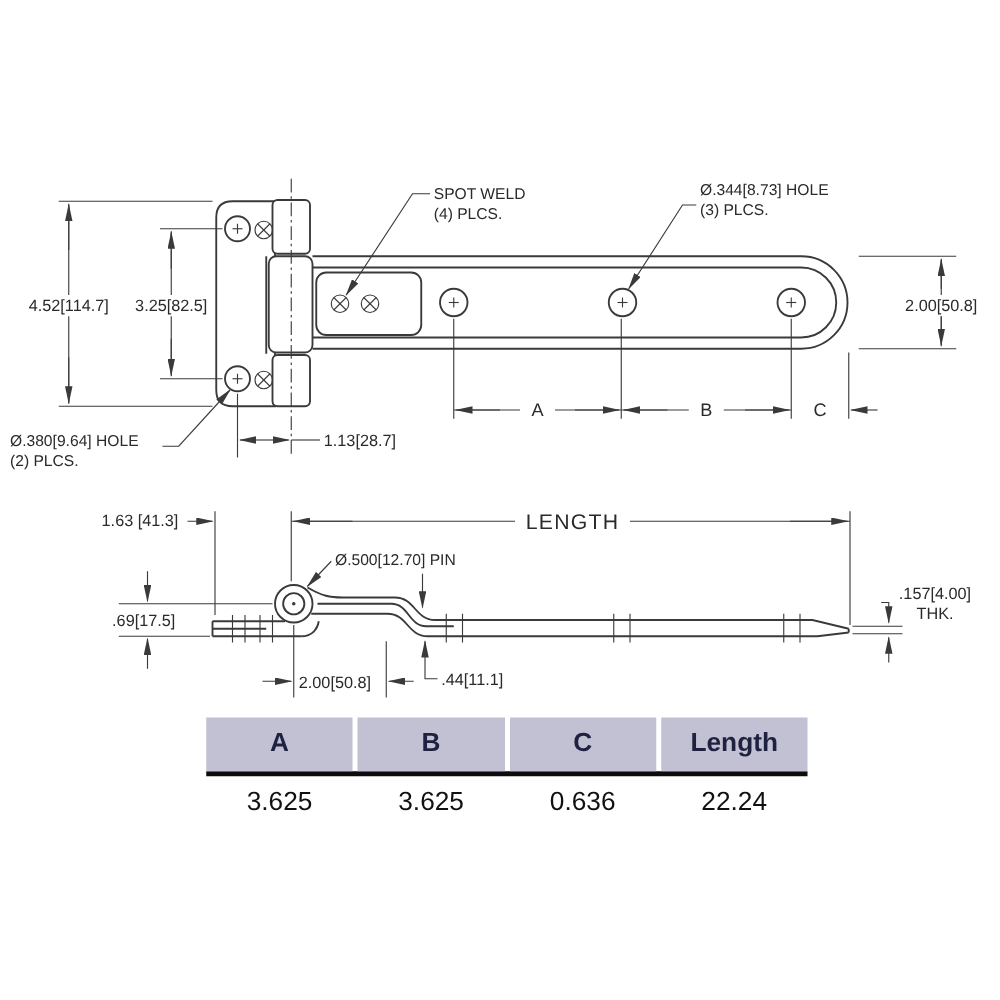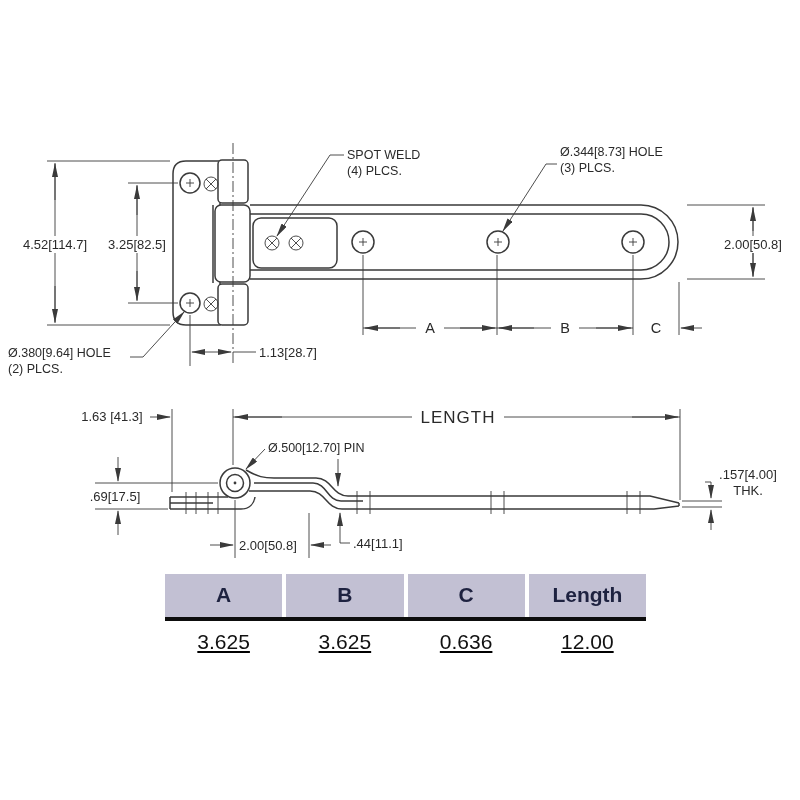--- a/index.html
+++ b/index.html
@@ -13,21 +13,21 @@
   .objf{stroke:#3a3a3a;stroke-width:1.5;fill:#ffffff;}
   .thin{stroke:#3a3a3a;stroke-width:0.9;fill:none;}
   .cl{stroke:#3a3a3a;stroke-width:0.9;fill:none;stroke-dasharray:11 3 2 3;}
   .wbg{fill:#ffffff;stroke:none;}
   
   .table-wrap{position:absolute;left:165px;top:574px;width:481px;}
   .thead{display:flex;gap:4px;}
   .th{flex:1;background:var(--header-bg,#c2c0d3);color:var(--header-fg,#1e2240);
       font-weight:bold;font-size:21px;text-align:center;padding:9px 0 10px 0;}
   .tsep{height:4px;background:#0d0d0d;}
-  .tbody{display:flex;gap:4px;margin-top:9px;text-decoration:underline;}
+  .tbody{display:flex;gap:4px;margin-top:9px;}
   .td{flex:1;text-align:center;font-size:21px;color:#111;}
 </style>
 </head>
 <body>
 
 <div class="canvas">
 <svg width="800" height="570" viewBox="0 0 800 570">
   <defs>
     <marker id="ar" markerWidth="14" markerHeight="6" refX="13" refY="3" orient="auto" markerUnits="userSpaceOnUse">
       <path d="M0,0 L14,3 L0,6 Z" fill="#3a3a3a"></path>
@@ -265,16 +265,16 @@
       <div class="th">A</div>
       <div class="th">B</div>
       <div class="th">C</div>
       <div class="th">Length</div>
     </div>
     <div class="tsep"></div>
     <div class="tbody">
       <div class="td">3.625</div>
       <div class="td">3.625</div>
       <div class="td">0.636</div>
-      <div class="td">12.00</div>
+      <div class="td">22.24</div>
     </div>
   </div>
 </div>
 
 </body></html>

